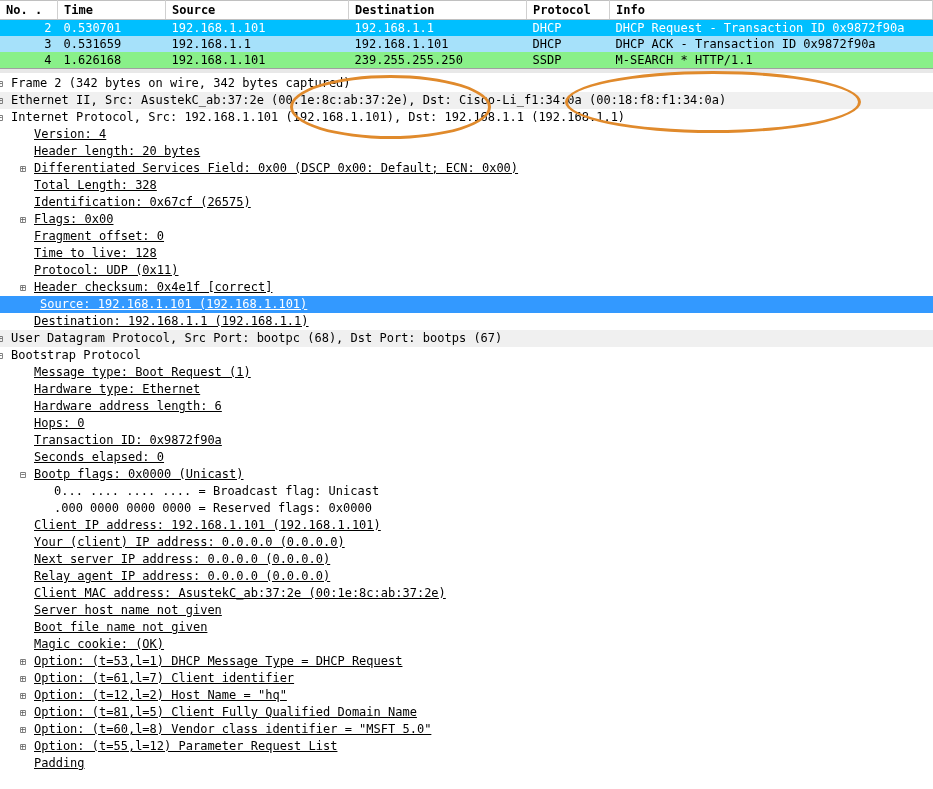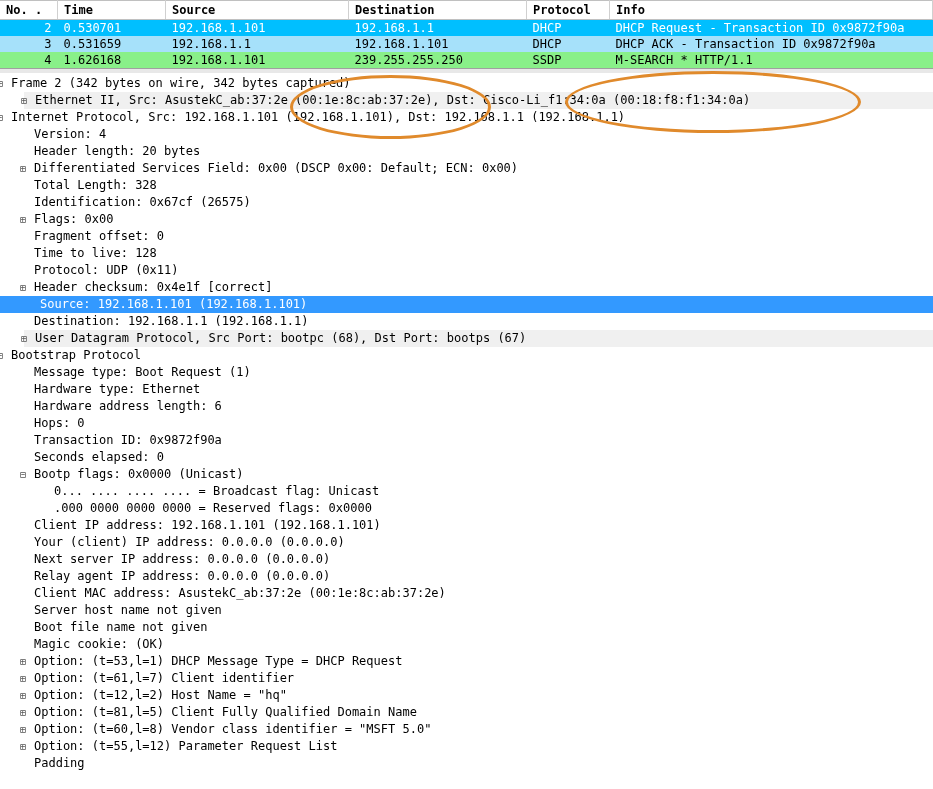--- a/index.html
+++ b/index.html
@@ -37,23 +37,23 @@
   .col-no { width: 45px; text-align: right;}
   .col-time { width: 95px; }
   .col-src { width: 170px; }
   .col-dst { width: 165px; }
   .col-proto { width: 70px; }
   .col-info { }
   .divider { height:4px; background:#e8e8e8; border-top:1px solid #a0a0a0; }
   .details { padding: 2px 0 20px 0; position:relative; }
   .line { padding-left: 14px; height:17px; line-height:17px; white-space: pre; }
   .lvl1 { padding-left: 11px; }
-  .lvl2 { padding-left: 34px; }
+  .lvl2 { padding-left: 34px; text-decoration: underline; }
   .lvl3 { padding-left: 54px; }
-  .alt  { background: #f0f0f0; margin-left: 24px; }
+  .alt  { background: #f0f0f0; }
   .exp::before { content:"⊞"; font-size:10px; color:#555; margin-left:-14px; margin-right:4px; display:inline-block; width:10px;}
   .col::before { content:"⊟"; font-size:10px; color:#555; margin-left:-14px; margin-right:4px; display:inline-block; width:10px;}
   .selected { background:#3399ff !important; color:#fff;padding-left:40px; }
   .annotation-layer { position:absolute; top:0; left:0; pointer-events:none; }
   .oval { position:absolute; border:3px solid #e08a2c; border-radius:50%; }
 </style>
 </head>
 <body>
 
 <table class="packet-list">

